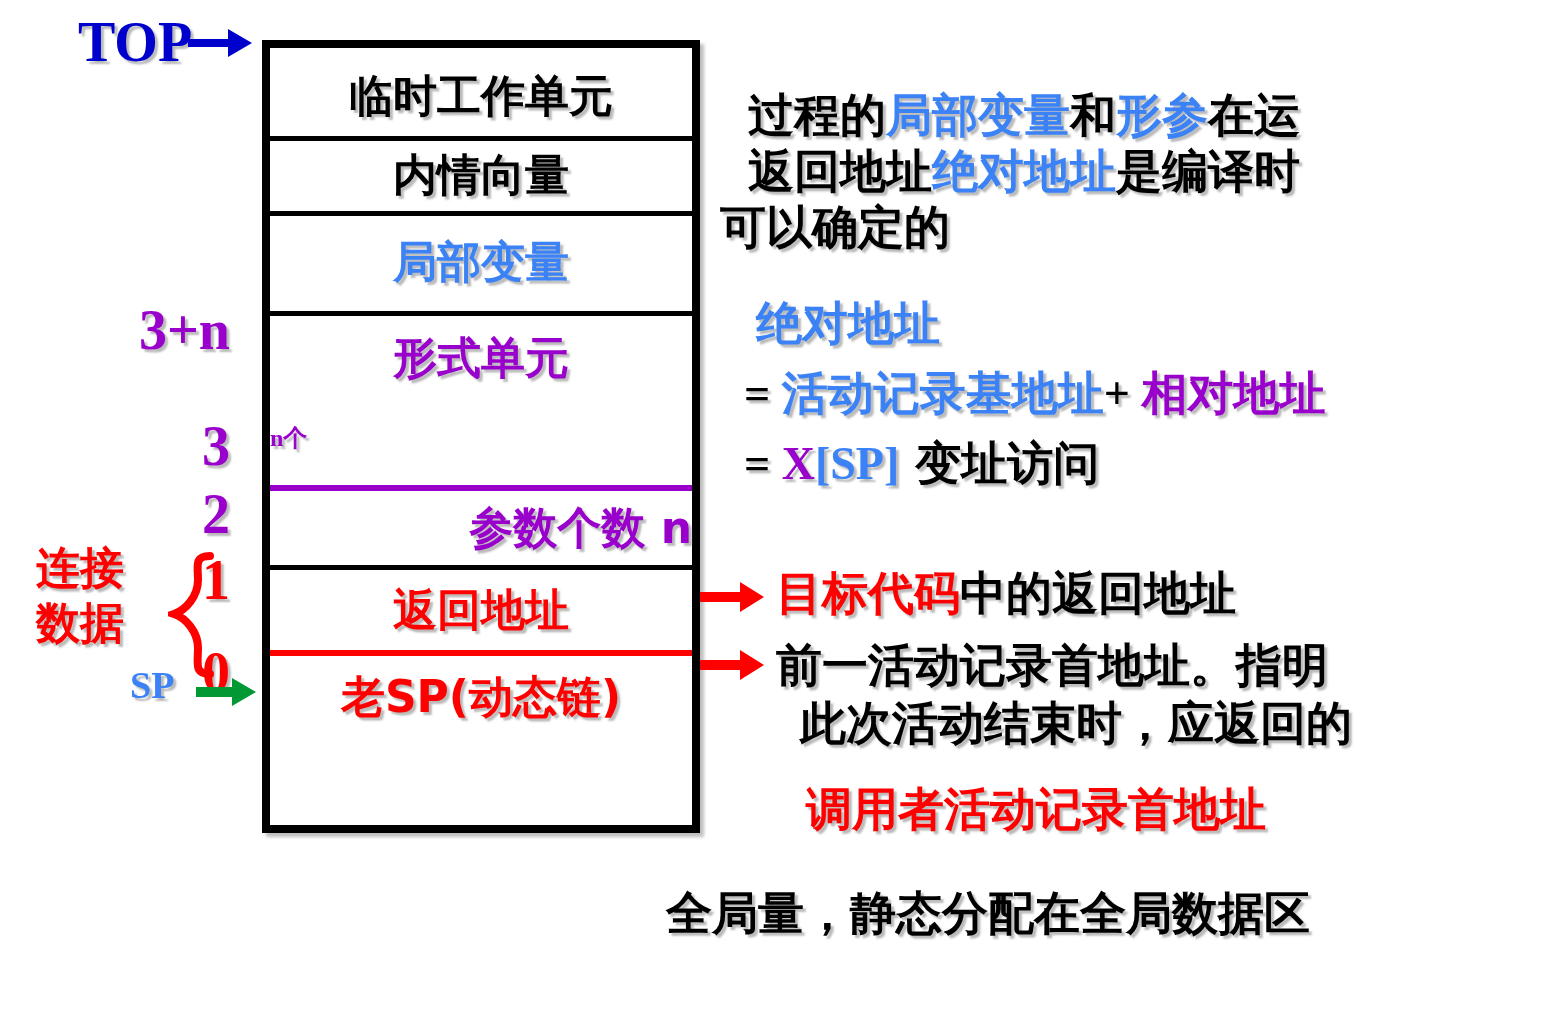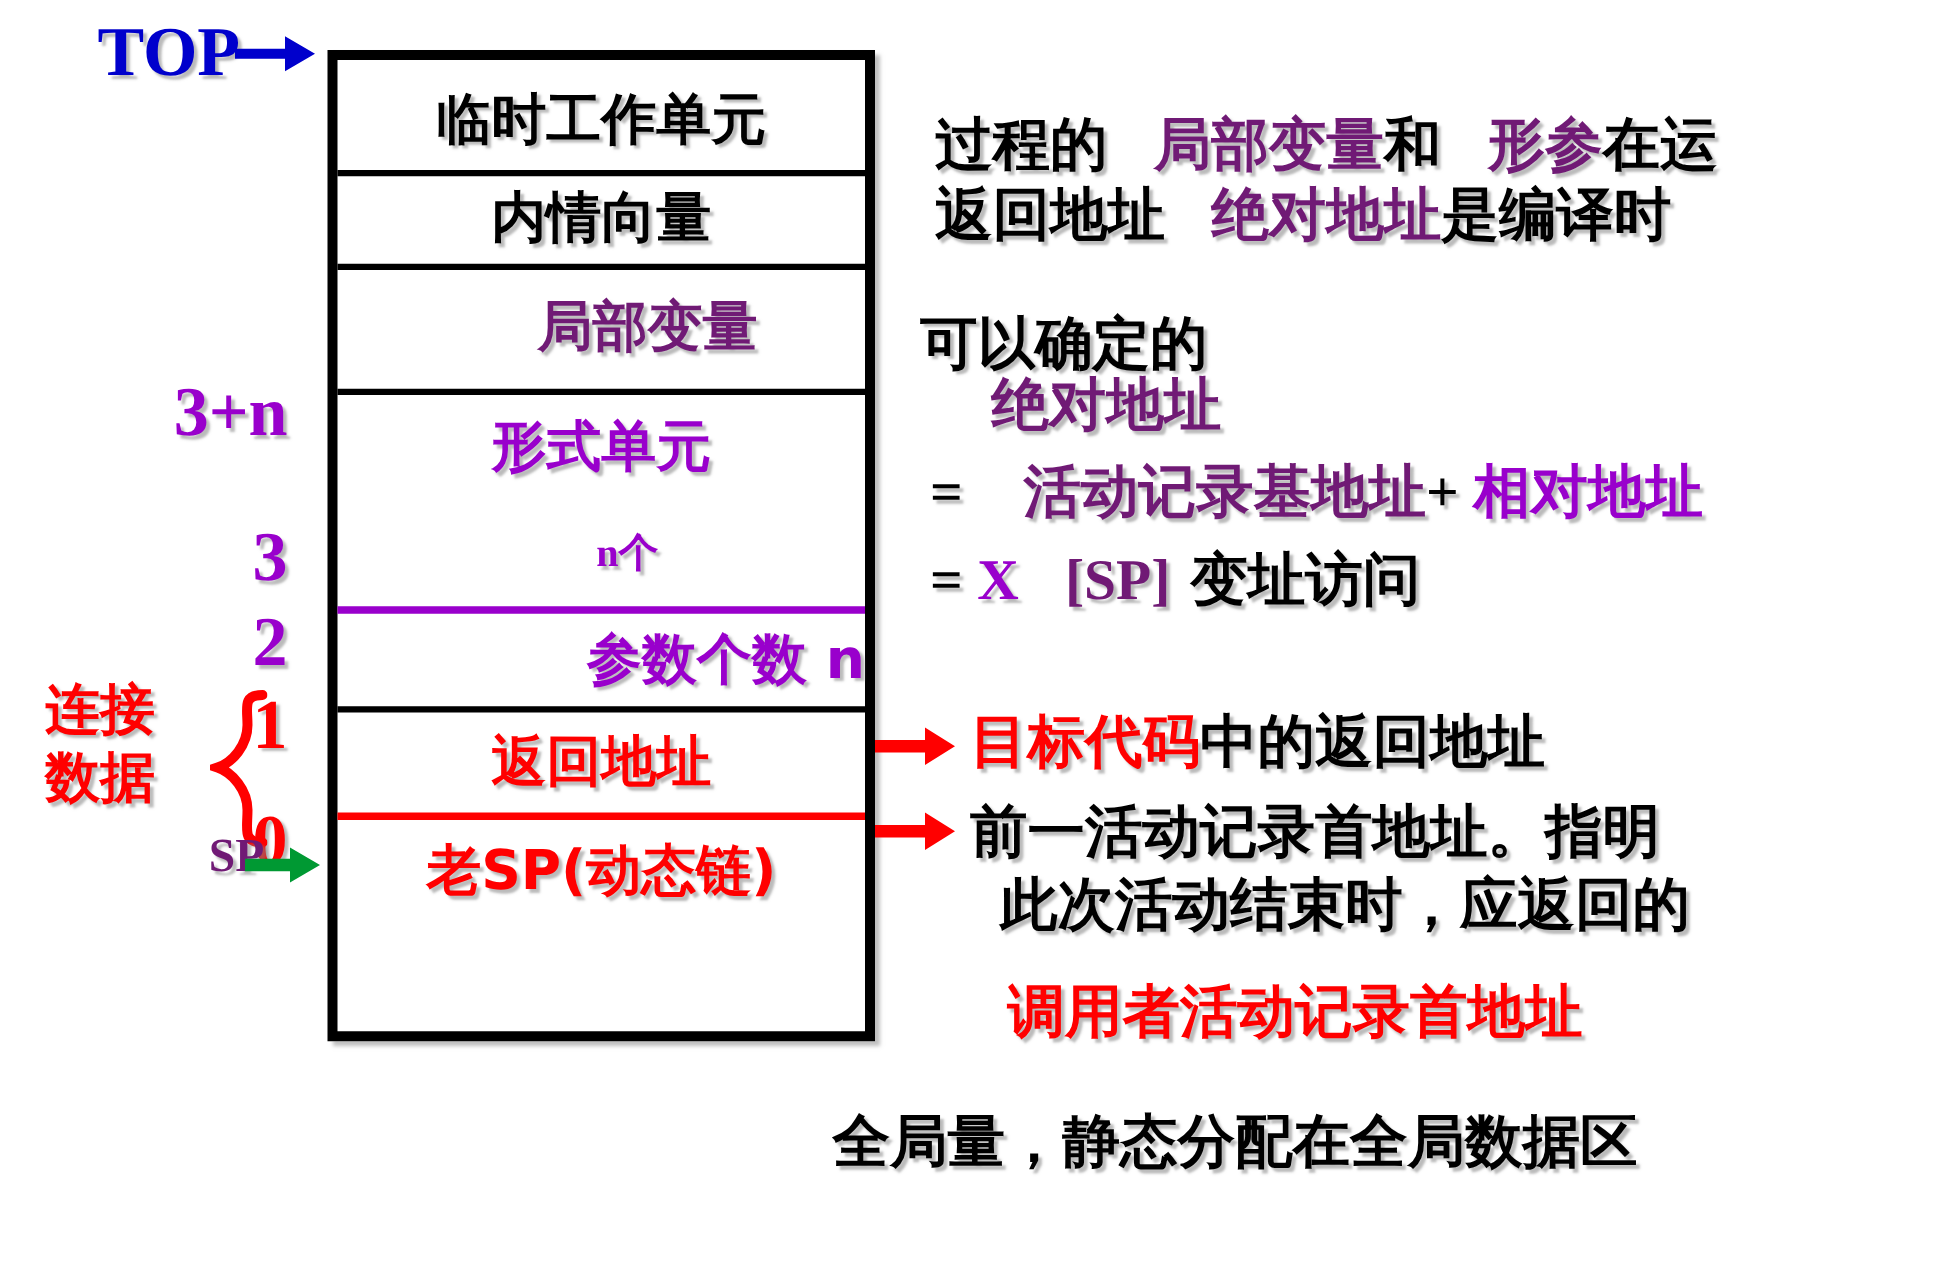--- a/index.html
+++ b/index.html
@@ -23,21 +23,21 @@
     text-shadow: 3px 3px 2px rgba(130,130,130,0.55);
     white-space: nowrap;
   }
   .lat {
     font-family: "Liberation Serif", "DejaVu Serif", serif;
     font-weight: 700;
     text-shadow: 3px 3px 2px rgba(130,130,130,0.55);
     white-space: nowrap;
   }
   .blk { color: #000000; }
-  .grn { color: #701a75; padding-left: 37px; }
+  .grn { color: #3b82f6; }
   .pur { color: #9900cc; }
   .red { color: #ff0000; }
   .blu { color: #0000cc; }
 
   
   #frame-box {
     position: absolute;
     left: 262px;
     top: 40px;
     width: 438px;
@@ -60,24 +60,22 @@
   .cell-label {
     position: absolute;
     width: 100%;
     text-align: center;
     font-size: 44px;
     line-height: 1;
   }
   .cell-sub {
     position: absolute;
     width: 100%;
-    text-align: center;
-    font-size: 32px;
-    line-height: 1;
-    margin-left: 21px;
+    font-size: 24px;
+    line-height: 1;
   }
 
   
   .idx {
     position: absolute;
     font-size: 56px;
     line-height: 1;
     text-align: right;
   }
 
@@ -195,21 +193,21 @@
       <path d="M0 12 H40 V2 L64 17 L40 32 V22 H0 Z" fill="#ff0000"></path>
     </svg>
   </div>
 
   <div class="rtext rline" style="left:748px; top:92px;">
     <span class="cjk blk">过程的</span><span class="cjk grn">局部变量</span><span class="cjk blk">和</span><span class="cjk grn">形参</span><span class="cjk blk">在运</span>
   </div>
   <div class="rtext rline" style="left:748px; top:148px;">
     <span class="cjk blk">返回地址</span><span class="cjk grn">绝对地址</span><span class="cjk blk">是编译时</span>
   </div>
-  <div class="rtext rline" style="left:736px; top:204px;margin-top:47px;">
+  <div class="rtext rline" style="left:720px; top:204px;">
     <span class="cjk blk">可以确定的</span>
   </div>
 
   <div class="rtext rline" style="left:756px; top:300px;">
     <span class="cjk grn">绝对地址</span>
   </div>
   <div class="rtext rline" style="left:744px; top:370px;">
     <span class="lat blk">= </span><span class="cjk grn">活动记录基地址</span><span class="lat blk">+ </span><span class="cjk pur">相对地址</span>
   </div>
   <div class="rtext rline" style="left:744px; top:440px;">

